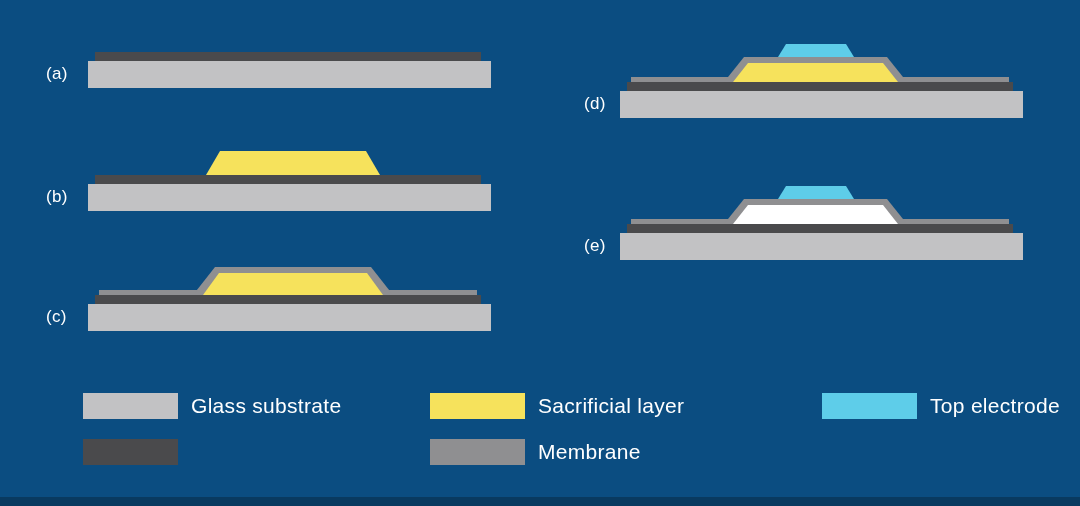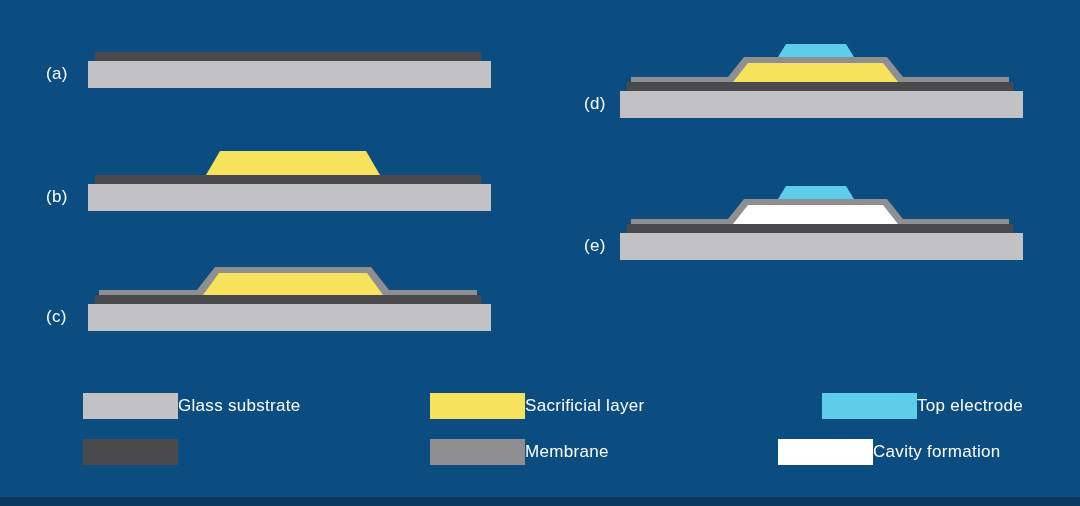--- a/index.html
+++ b/index.html
@@ -36,22 +36,23 @@
     position: absolute;
     display: flex;
     align-items: center;
   }
   .swatch {
     width: 95px;
     height: 26px;
     flex: 0 0 auto;
   }
   .legend-label {
+    margin-left: 13px;
     color: var(--text, #ffffff);
-    font-size: 17px;
+    font-size: 21px;
     line-height: 26px;
     white-space: nowrap;
     letter-spacing: 0.3px;
   }
   .footer-bar {
     position: absolute;
     left: 0;
     bottom: 0;
     width: 100%;
     height: 9px;
@@ -112,20 +113,16 @@
   <div class="legend-item" style="left:430px; top:439px;">
     <div class="swatch membrane"></div>
     <div class="legend-label">Membrane</div>
   </div>
 
   <div class="legend-item" style="left:778px; top:393px;padding-left:44px;">
     <div class="swatch top-electrode"></div>
     <div class="legend-label">Top electrode</div>
   </div>
 
-  <div class="legend-item" style="left:778px; top:439px;">
-    <div class="swatch cavity"></div>
-    <div class="legend-label">Cavity formation</div>
-  </div>
 
   <div class="footer-bar"></div>
 
 </div>
 
 </body></html>

